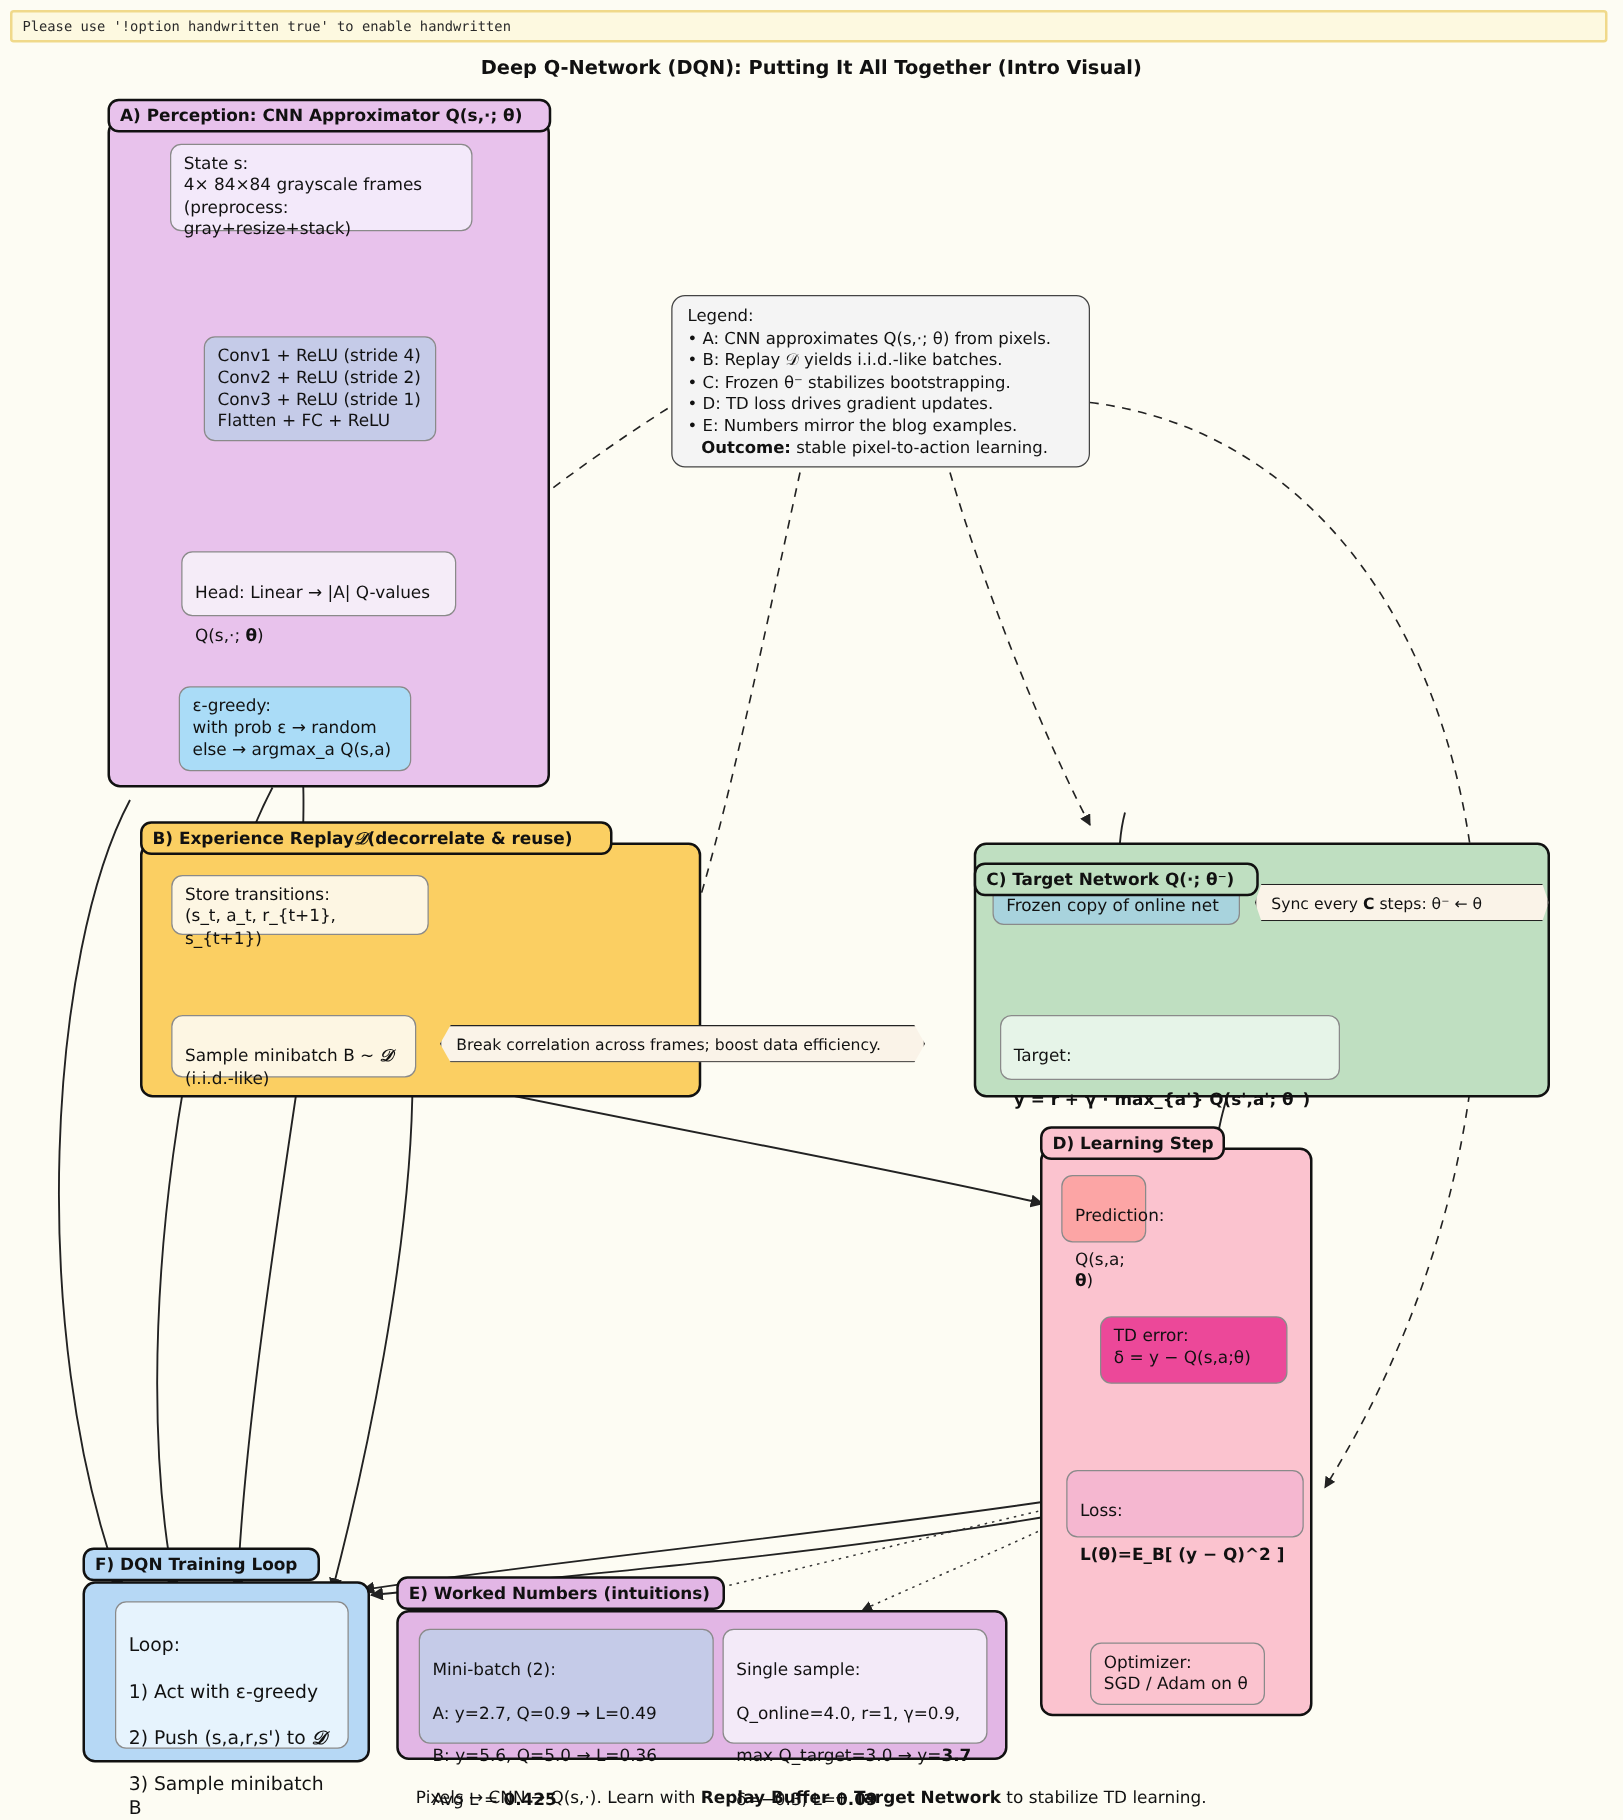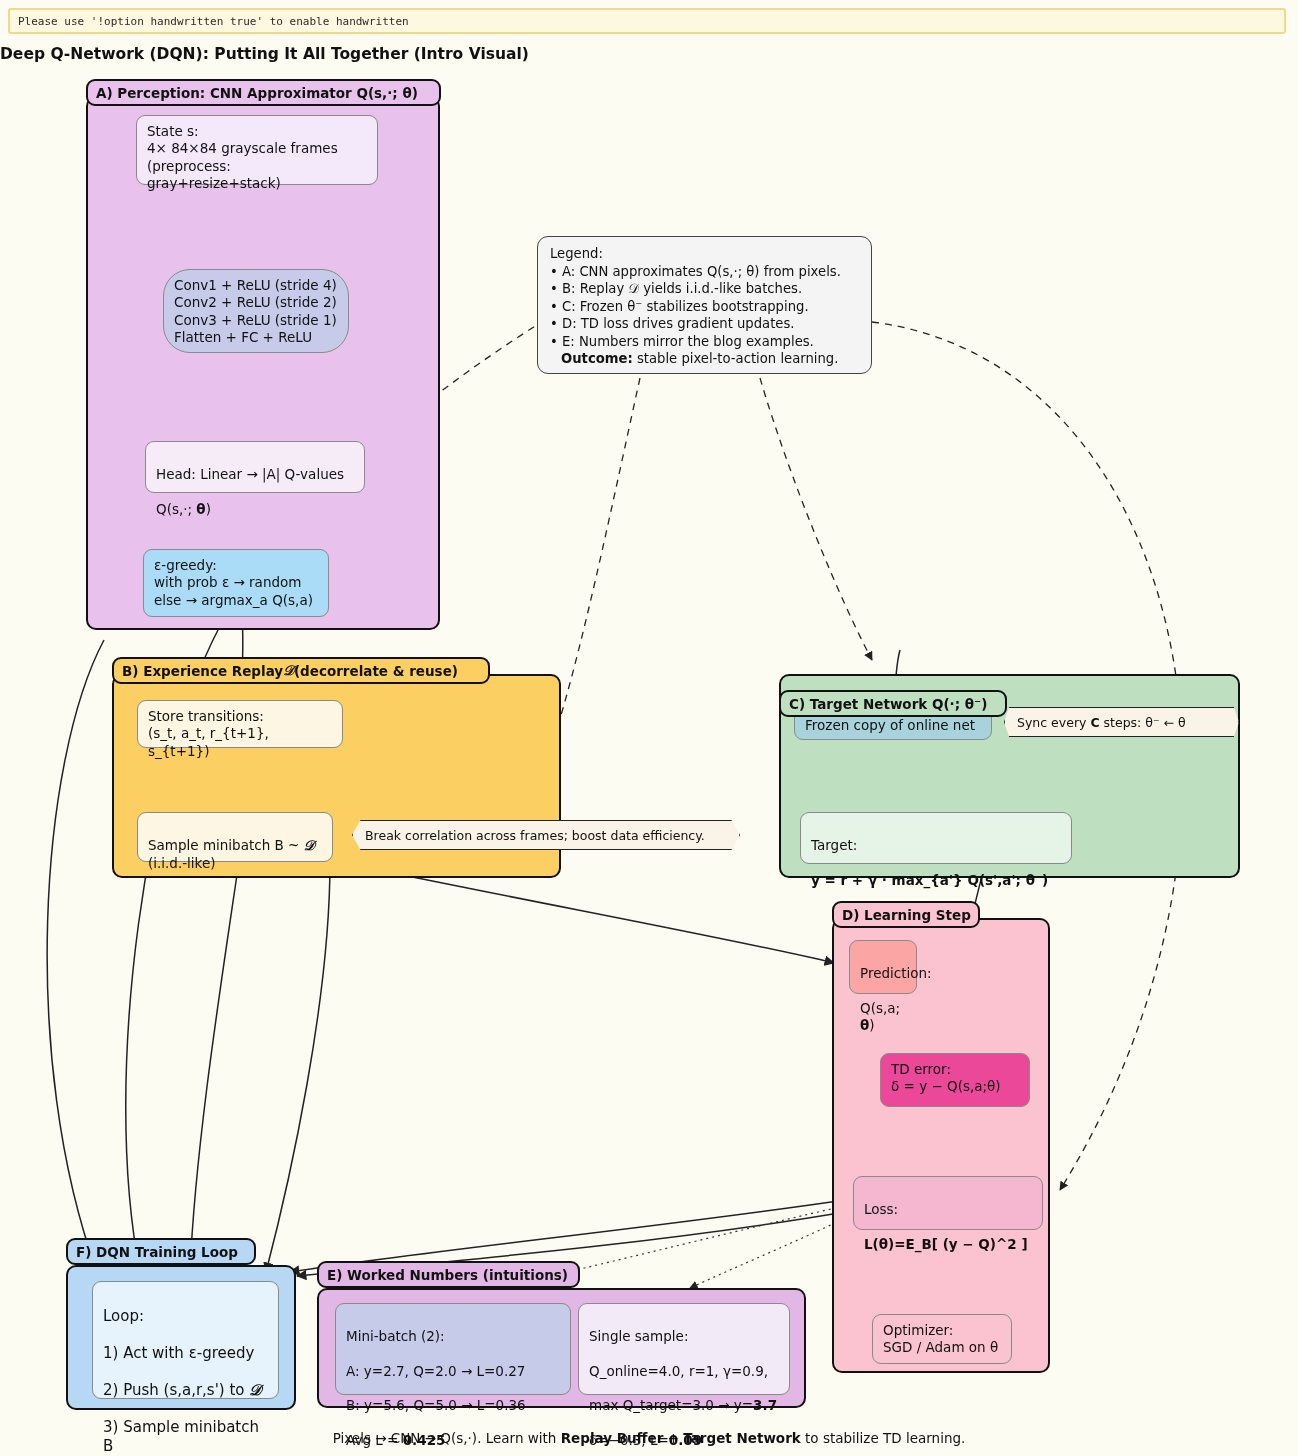--- a/index.html
+++ b/index.html
@@ -13,21 +13,21 @@
     position:absolute;left:8px;top:8px;width:1278px;height:26px;
     background:#fdf9e0;border:2px solid #f0d98a;border-radius:3px;
     box-sizing:border-box;
     display:flex;align-items:center;
   }
   #banner span{
     font-family:"DejaVu Sans Mono","Liberation Mono",monospace;
     font-size:11px;color:#2a2a2a;padding-left:8px;letter-spacing:0px;
   }
   #title{
-    position:absolute;left:0;top:45px;width:1298px;
+    position:absolute;left:0;top:45px;width:1298px;text-align:center;
     font-size:15.5px;font-weight:bold;color:#111;
   }
   #footer{
     position:absolute;left:0;top:1430px;width:1298px;text-align:center;
     font-size:13.5px;color:#111;
   }
   #footer b{font-weight:bold;}
 
   svg#wires{position:absolute;left:0;top:0;width:1298px;height:1456px;pointer-events:none;}
 
@@ -127,21 +127,21 @@
   </g>
 </svg>
 
 <div class="panel" style="left:86px;top:96px;width:354px;height:534px;background:#e8c2ec;"></div>
 <div class="panel-title" style="left:86px;top:79px;width:355px;height:27px;background:#e8c2ec;">A) Perception: CNN Approximator  Q(s,·; θ)</div>
 
 <div class="node" style="left:136px;top:115px;width:242px;height:70px;background:#f3e9fa;">State s:
 4×  84×84 grayscale frames
 (preprocess: gray+resize+stack)</div>
 
-<div class="node" style="left:163px;top:269px;width:186px;height:84px;background:#c5cbe8;border-radius:27px;">Conv1 + ReLU (stride 4)
+<div class="node" style="left:163px;top:269px;width:186px;height:84px;background:#c5cbe8;">Conv1 + ReLU (stride 4)
 Conv2 + ReLU (stride 2)
 Conv3 + ReLU (stride 1)
 Flatten + FC + ReLU</div>
 
 <div class="node" style="left:145px;top:441px;width:220px;height:52px;background:#f5ecf8;">
   <span>Head: Linear → |A| Q-values</span><br>
   <span>Q(s,·; </span><b>θ</b><span>)</span>
 </div>
 
 <div class="node" style="left:143px;top:549px;width:186px;height:68px;background:#aadcf7;">ε-greedy:
@@ -196,21 +196,21 @@
 </div>
 
 <div class="node" style="left:872px;top:1314px;width:140px;height:50px;background:#fbc3cf;">Optimizer:
 SGD / Adam on θ</div>
 
 <div class="panel" style="left:317px;top:1288px;width:489px;height:120px;background:#e2b6e5;"></div>
 <div class="panel-title" style="left:317px;top:1261px;width:263px;height:27px;background:#e2b6e5;">E) Worked Numbers (intuitions)</div>
 
 <div class="node" style="left:335px;top:1303px;width:236px;height:92px;background:#c5cbe8;">
   <span>Mini-batch (2):</span><br>
-  <span>A: y=2.7, Q=2.0 → L=0.27</span><br>
+  <span>A: y=2.7, Q=0.9 → L=0.49</span><br>
   <span>B: y=5.6, Q=5.0 → L=0.36</span><br>
   <span>Avg L = </span><b>0.425</b>
 </div>
 
 <div class="node" style="left:578px;top:1303px;width:212px;height:92px;background:#f3eaf8;">
   <span>Single sample:</span><br>
   <span>Q_online=4.0, r=1, γ=0.9,</span><br>
   <span>max Q_target=3.0 → y=</span><b>3.7</b><br>
   <span>δ=−0.3, L=</span><b>0.09</b>
 </div>

